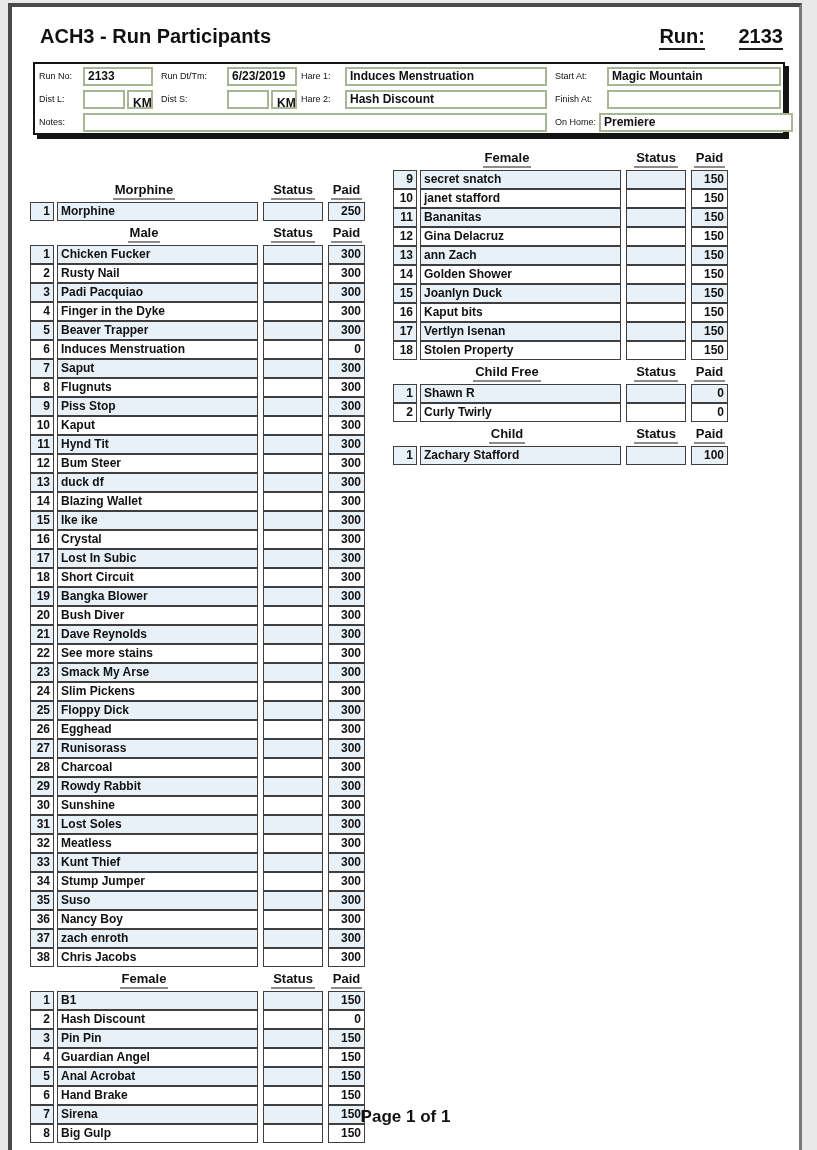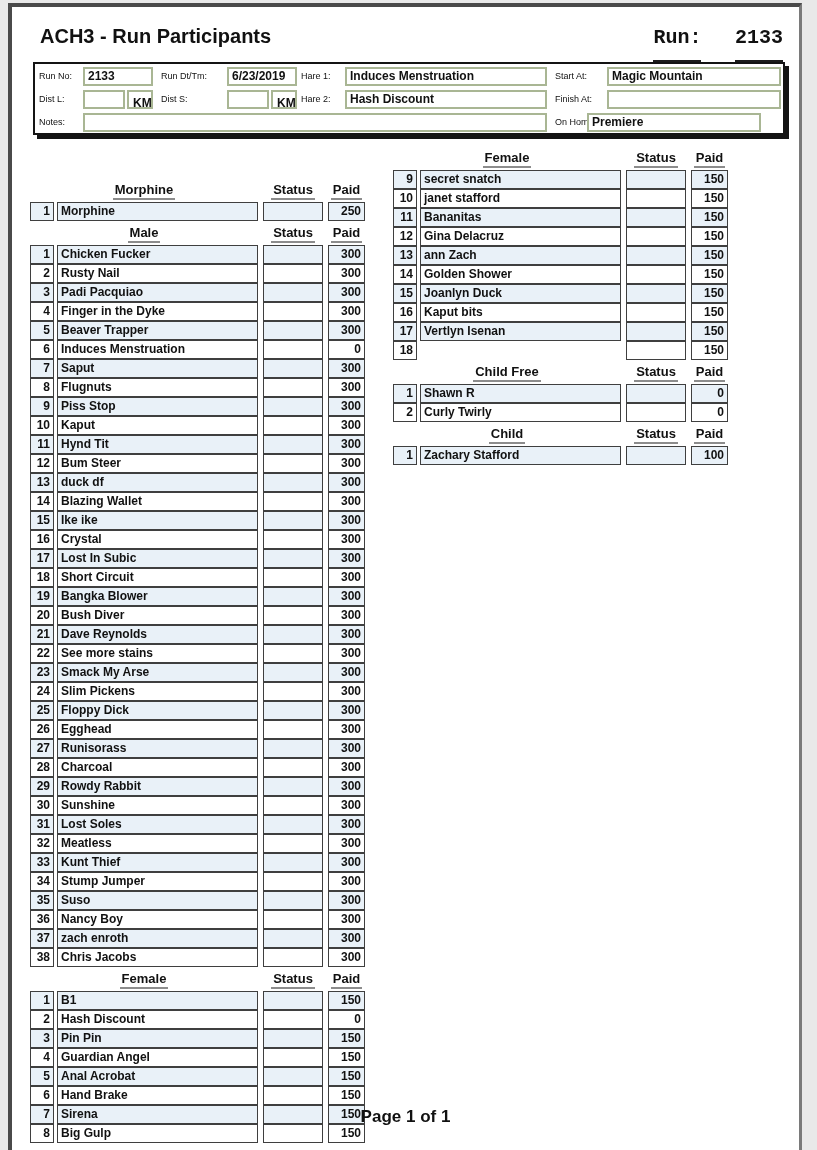--- a/index.html
+++ b/index.html
@@ -19,21 +19,21 @@
     border-top: 4px solid #4a4a4a;
     border-right: 3px solid #7a7a7a;
   }
   
   .title {
     position: absolute; left: 28px; top: 18px;
     font-size: 20px; font-weight: bold;
     border-bottom: 2px solid #1c1c1c; padding-bottom: 16px;
   }
   .run-block { position: absolute; right: 16px; top: 18px; font-size: 20px; font-weight: bold; }
-  .run-block .u2 { border-bottom: 2px solid #1c1c1c; padding-bottom: 11px; font-family: Liberation Mono, monospace; }
+  .run-block .u2 { border-bottom: 2px solid #1c1c1c; padding-bottom: 1px; }
   .run-block .run-num { margin-left: 28px; }
   
   .hdr {
     position: absolute; left: 21px; top: 55px;
     width: 752px; height: 73px;
     border: 2px solid #141414; background: #fff;
     box-shadow: 4px 4px 0 #141414;
   }
   .lbl { position: absolute; font-size: 9px; line-height: 19px; height: 19px; white-space: nowrap; }
   .fbox {
@@ -102,21 +102,21 @@
     <span class="fbox r2" style="left:192px; width:42px"></span>
     <span class="fbox km r2" style="left:236px; width:26px">KM</span>
     <span class="lbl r2" style="left:266px">Hare 2:</span>
     <span class="fbox r2" style="left:310px; width:202px">Hash Discount</span>
     <span class="lbl r2" style="left:520px">Finish At:</span>
     <span class="fbox r2" style="left:572px; width:174px"></span>
 
     <span class="lbl r3" style="left:4px">Notes:</span>
     <span class="fbox r3" style="left:48px;  width:464px"></span>
     <span class="lbl r3" style="left:520px">On Home:</span>
-    <span class="fbox r3" style="left:552px; width:174px">Premiere</span>
+    <span class="fbox r3" style="left:564px; width:194px">Premiere</span>
   </div>
 
   <div class="tcol tcol-left">
   <div class="section">
     <div class="sec-head">
       <span class="sec-title">
             <span class="usec">Morphine</span>
           </span>
       <span class="h-status">
             <span class="usec">Status</span>
@@ -559,20 +559,21 @@
 
   <div class="row alt">
     <span class="cell c-num">17</span>
     <span class="cell c-name">Vertlyn Isenan</span>
     <span class="cell c-status"></span>
     <span class="cell c-paid">150</span>
   </div>
 
   <div class="row plain">
     <span class="cell c-num">18</span>
+    <span class="cell c-name">Stolen Property</span>
     <span class="cell c-status"></span>
     <span class="cell c-paid">150</span>
   </div>
 </div>
   </div>
 
   <div class="section">
     <div class="sec-head">
       <span class="sec-title">
             <span class="usec">Child Free</span>

